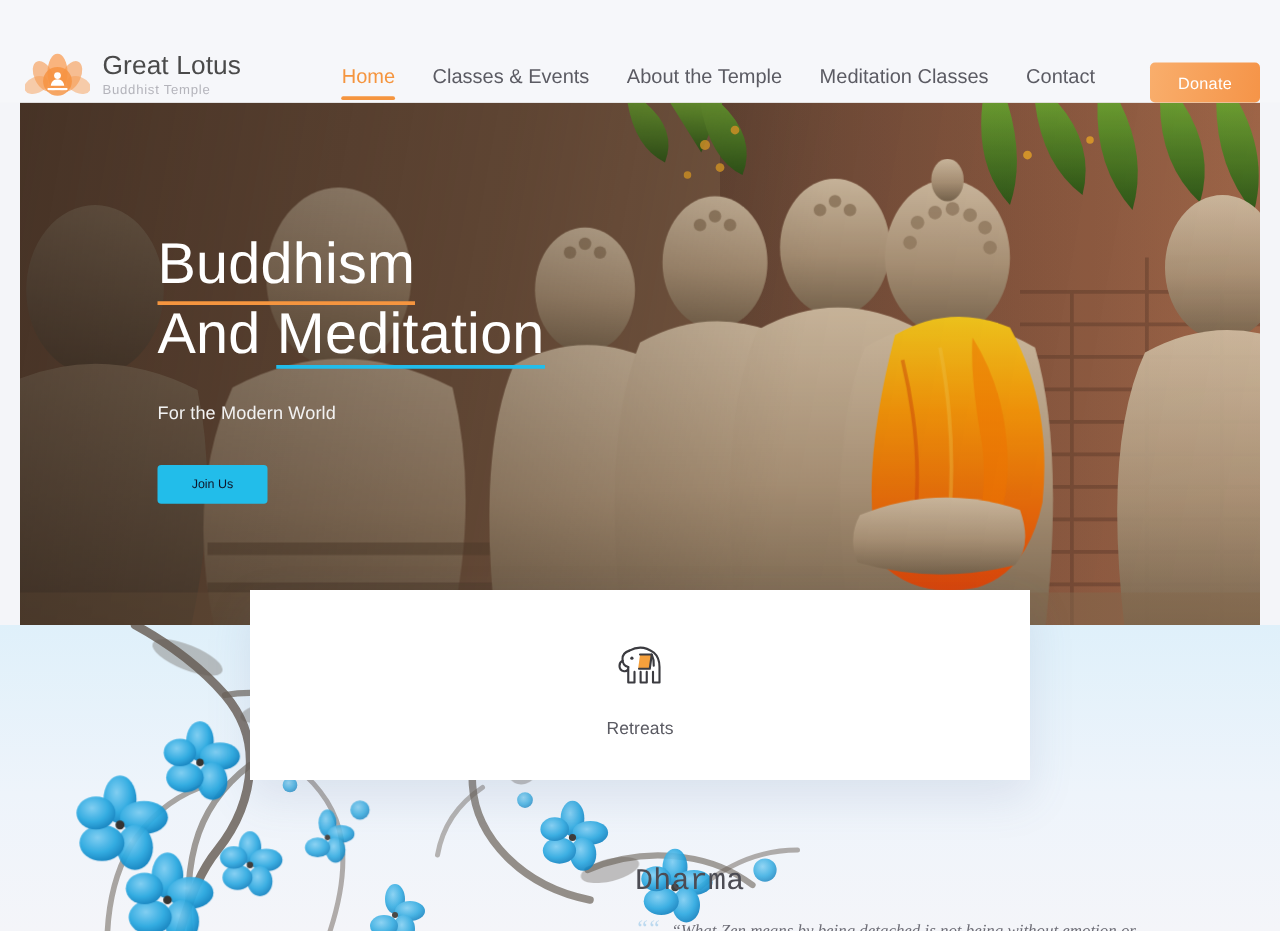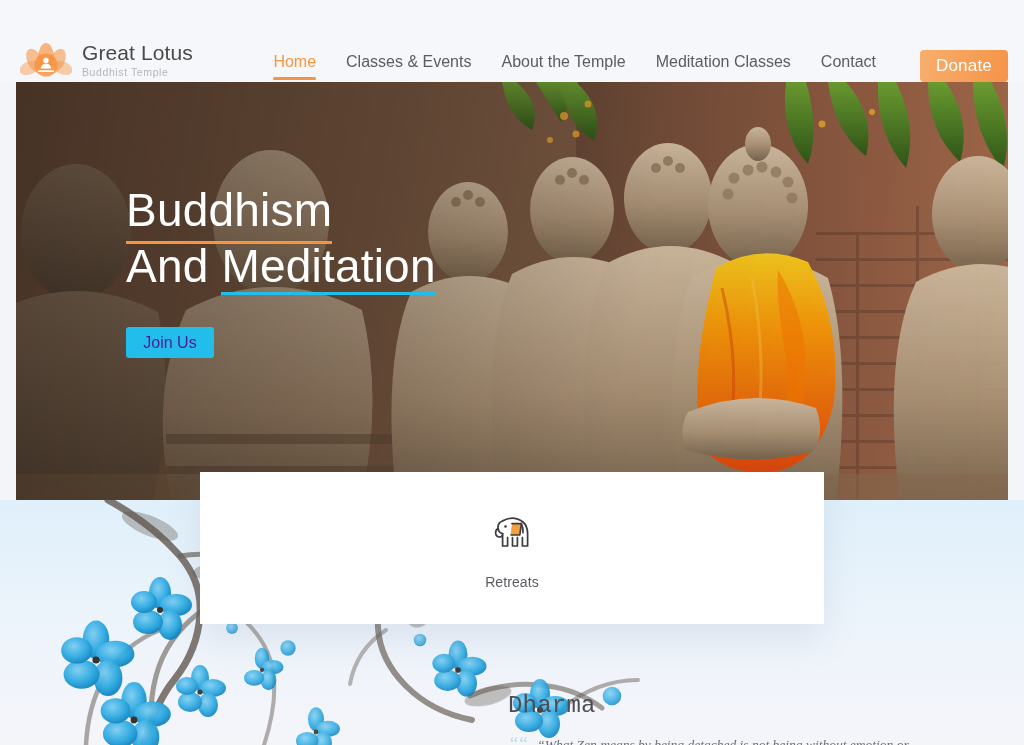--- a/index.html
+++ b/index.html
@@ -70,21 +70,21 @@
   }
 
   .donate-btn {
     margin-left: 14px;
     width: 88px;
     height: 32px;
     border: none;
     border-radius: 4px;
     background: linear-gradient(100deg, #f9ae6c 0%, #f59448 100%);
     color: #fff;
-    font-size: 17px;
+    font-size: 13px;
     font-family: inherit;
     cursor: pointer;
     letter-spacing: .2px;
   }
 
   
   .hero {
     position: absolute;
     left: 16px;
     top: 82px;
@@ -122,22 +122,22 @@
     color: #f2f2f2;
     letter-spacing: .1px;
   }
   .join-btn {
     margin-top: 33px;
     width: 88px;
     height: 31px;
     border: none;
     border-radius: 3px;
     background: #22bdea;
-    color: #4c1d95;
-    font-size: 16px;
+    color: #0f172a;
+    font-size: 10px;
     font-family: inherit;
     cursor: pointer;
   }
 
   
   .blossom-band {
     position: absolute;
     left: 0; top: 500px;
     width: 1024px; height: 245px;
     z-index: 12;
@@ -398,20 +398,21 @@
 
   <div class="hero-overlay"></div>
 
   <div class="hero-content">
     <div class="hero-line">
       <span class="u-orange">Buddhism</span>
     </div>
     <div class="hero-line">
       <span>And </span><span class="u-cyan">Meditation</span>
     </div>
+    <div class="hero-sub">For the Modern World</div>
     <button class="join-btn">Join Us</button>
   </div>
 </div>
 
 <div class="blossom-band">
   <svg width="1024" height="245" viewBox="0 0 1024 245">
     <defs>
       <linearGradient id="bandG" x1="0" y1="0" x2="0" y2="1">
         <stop offset="0%" stop-color="#dff0fa"></stop>
         <stop offset="55%" stop-color="#eef4fb"></stop>

